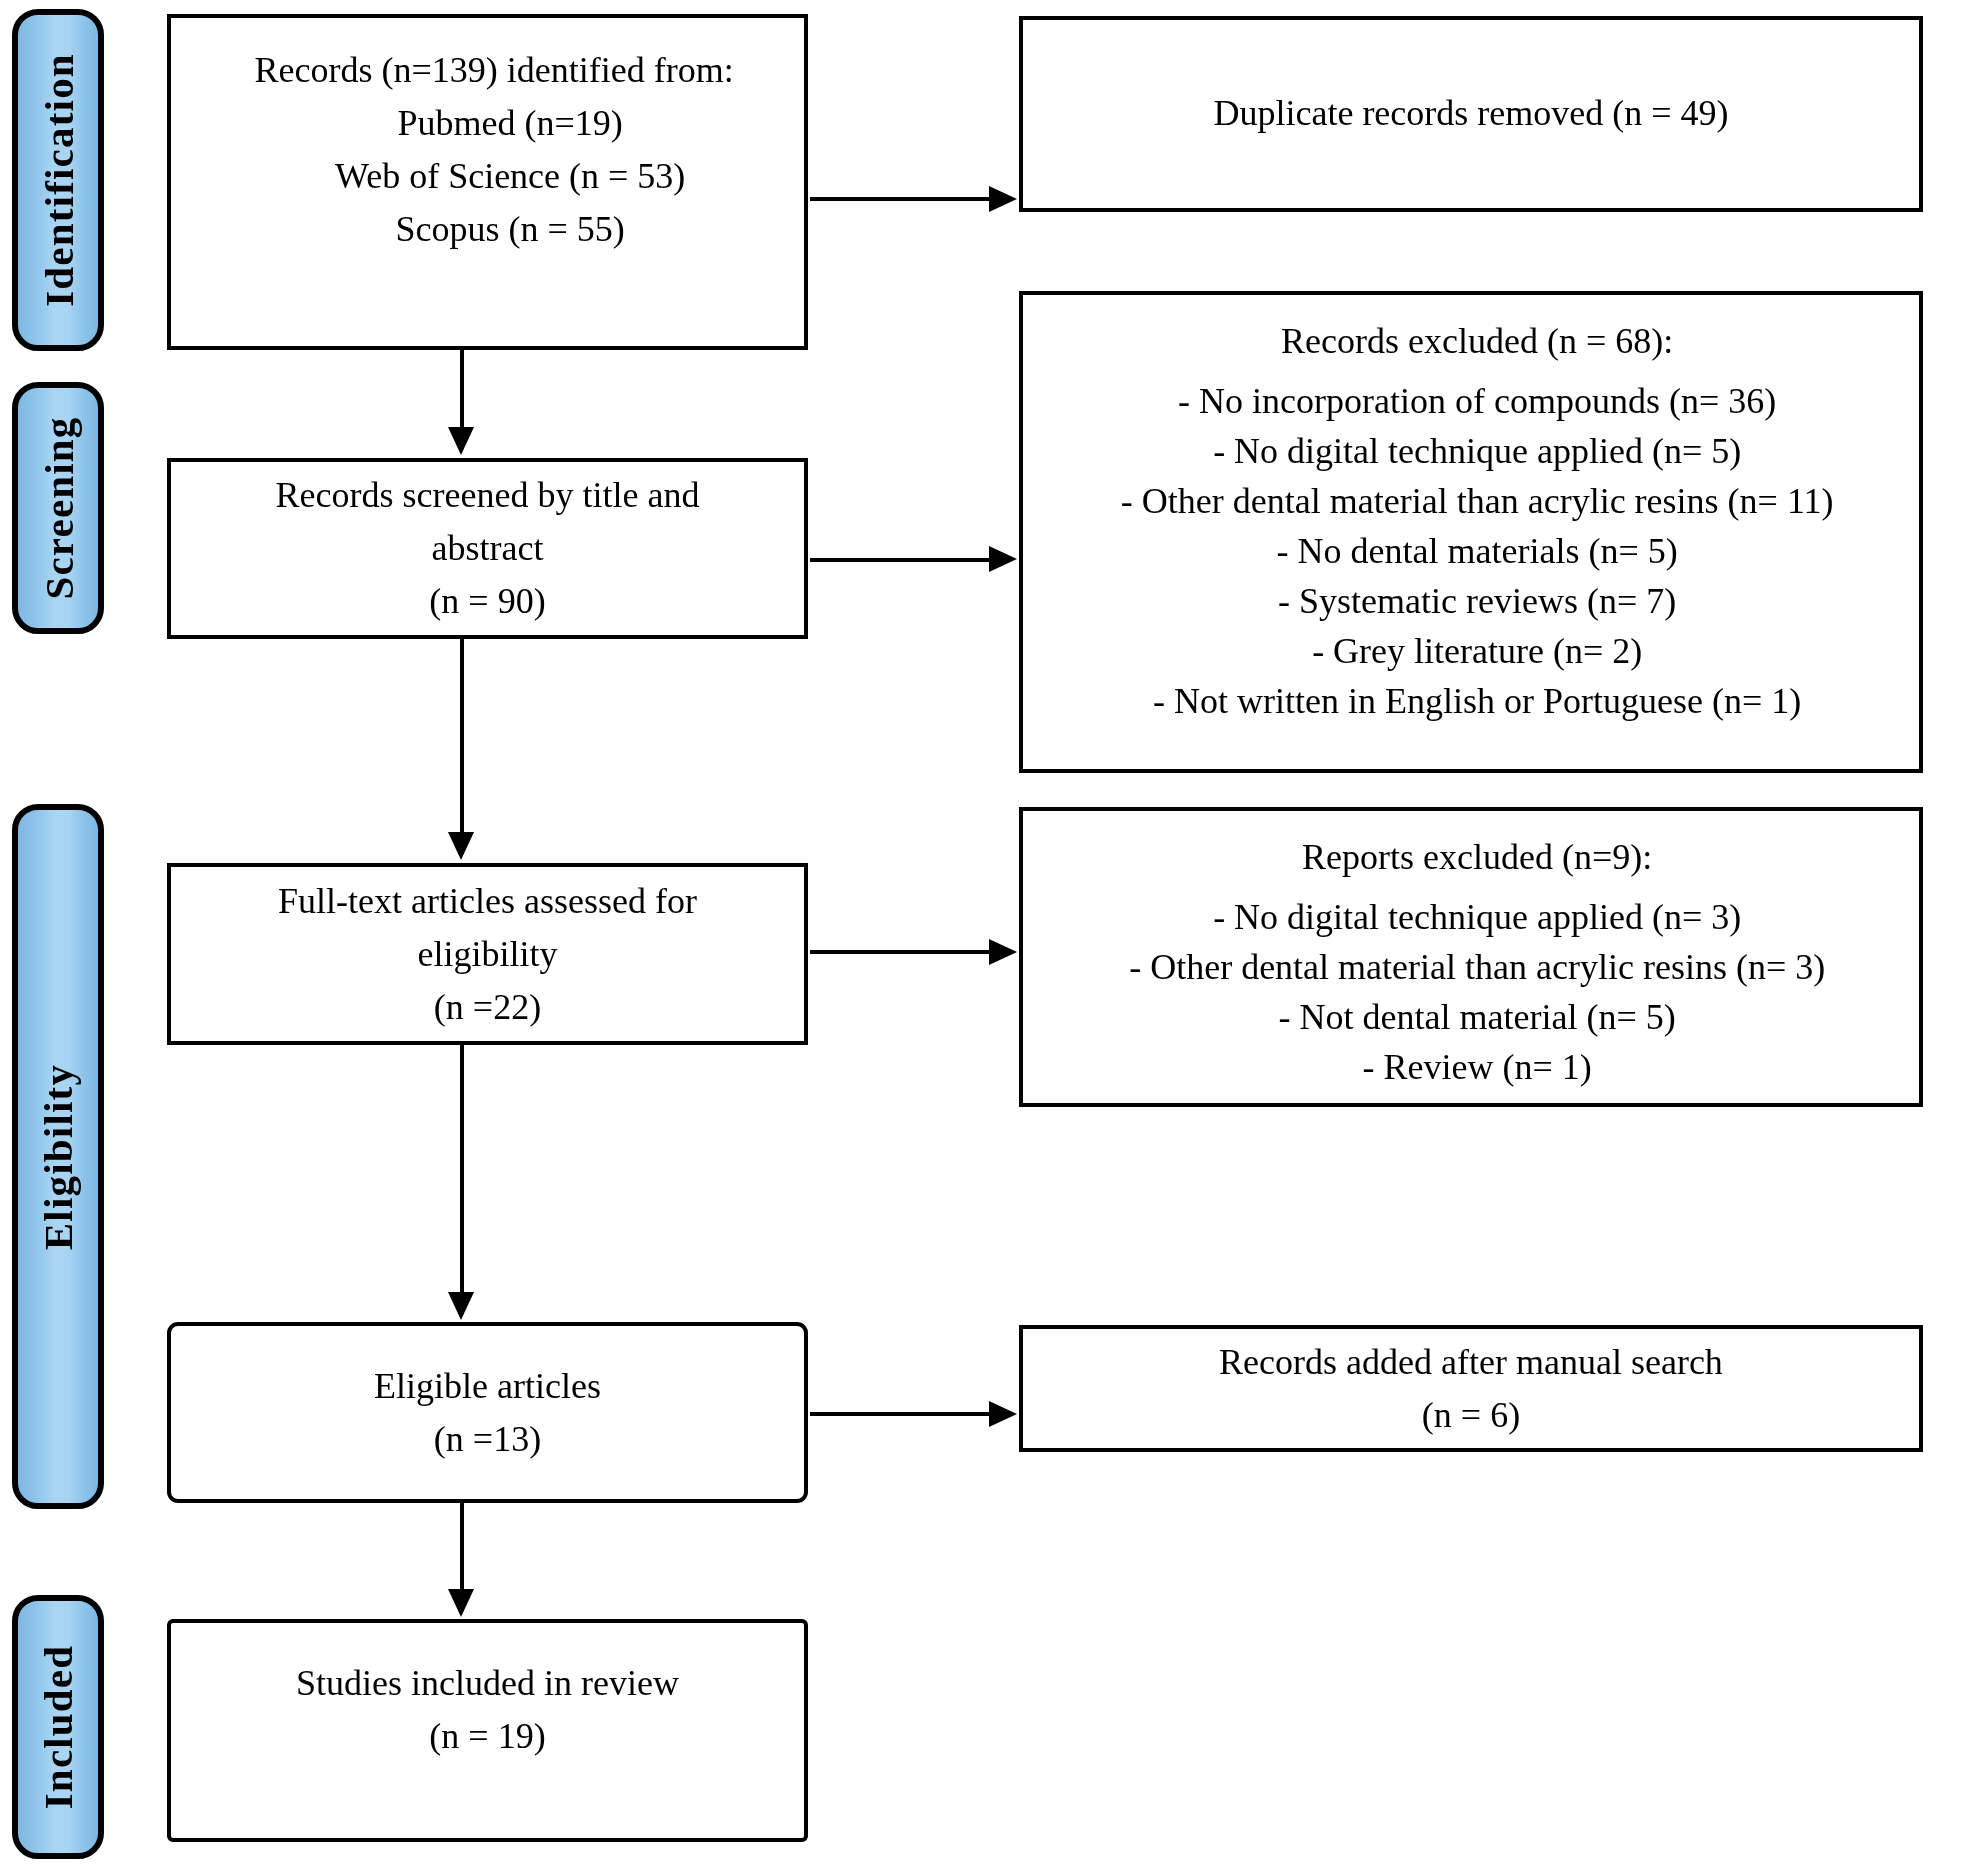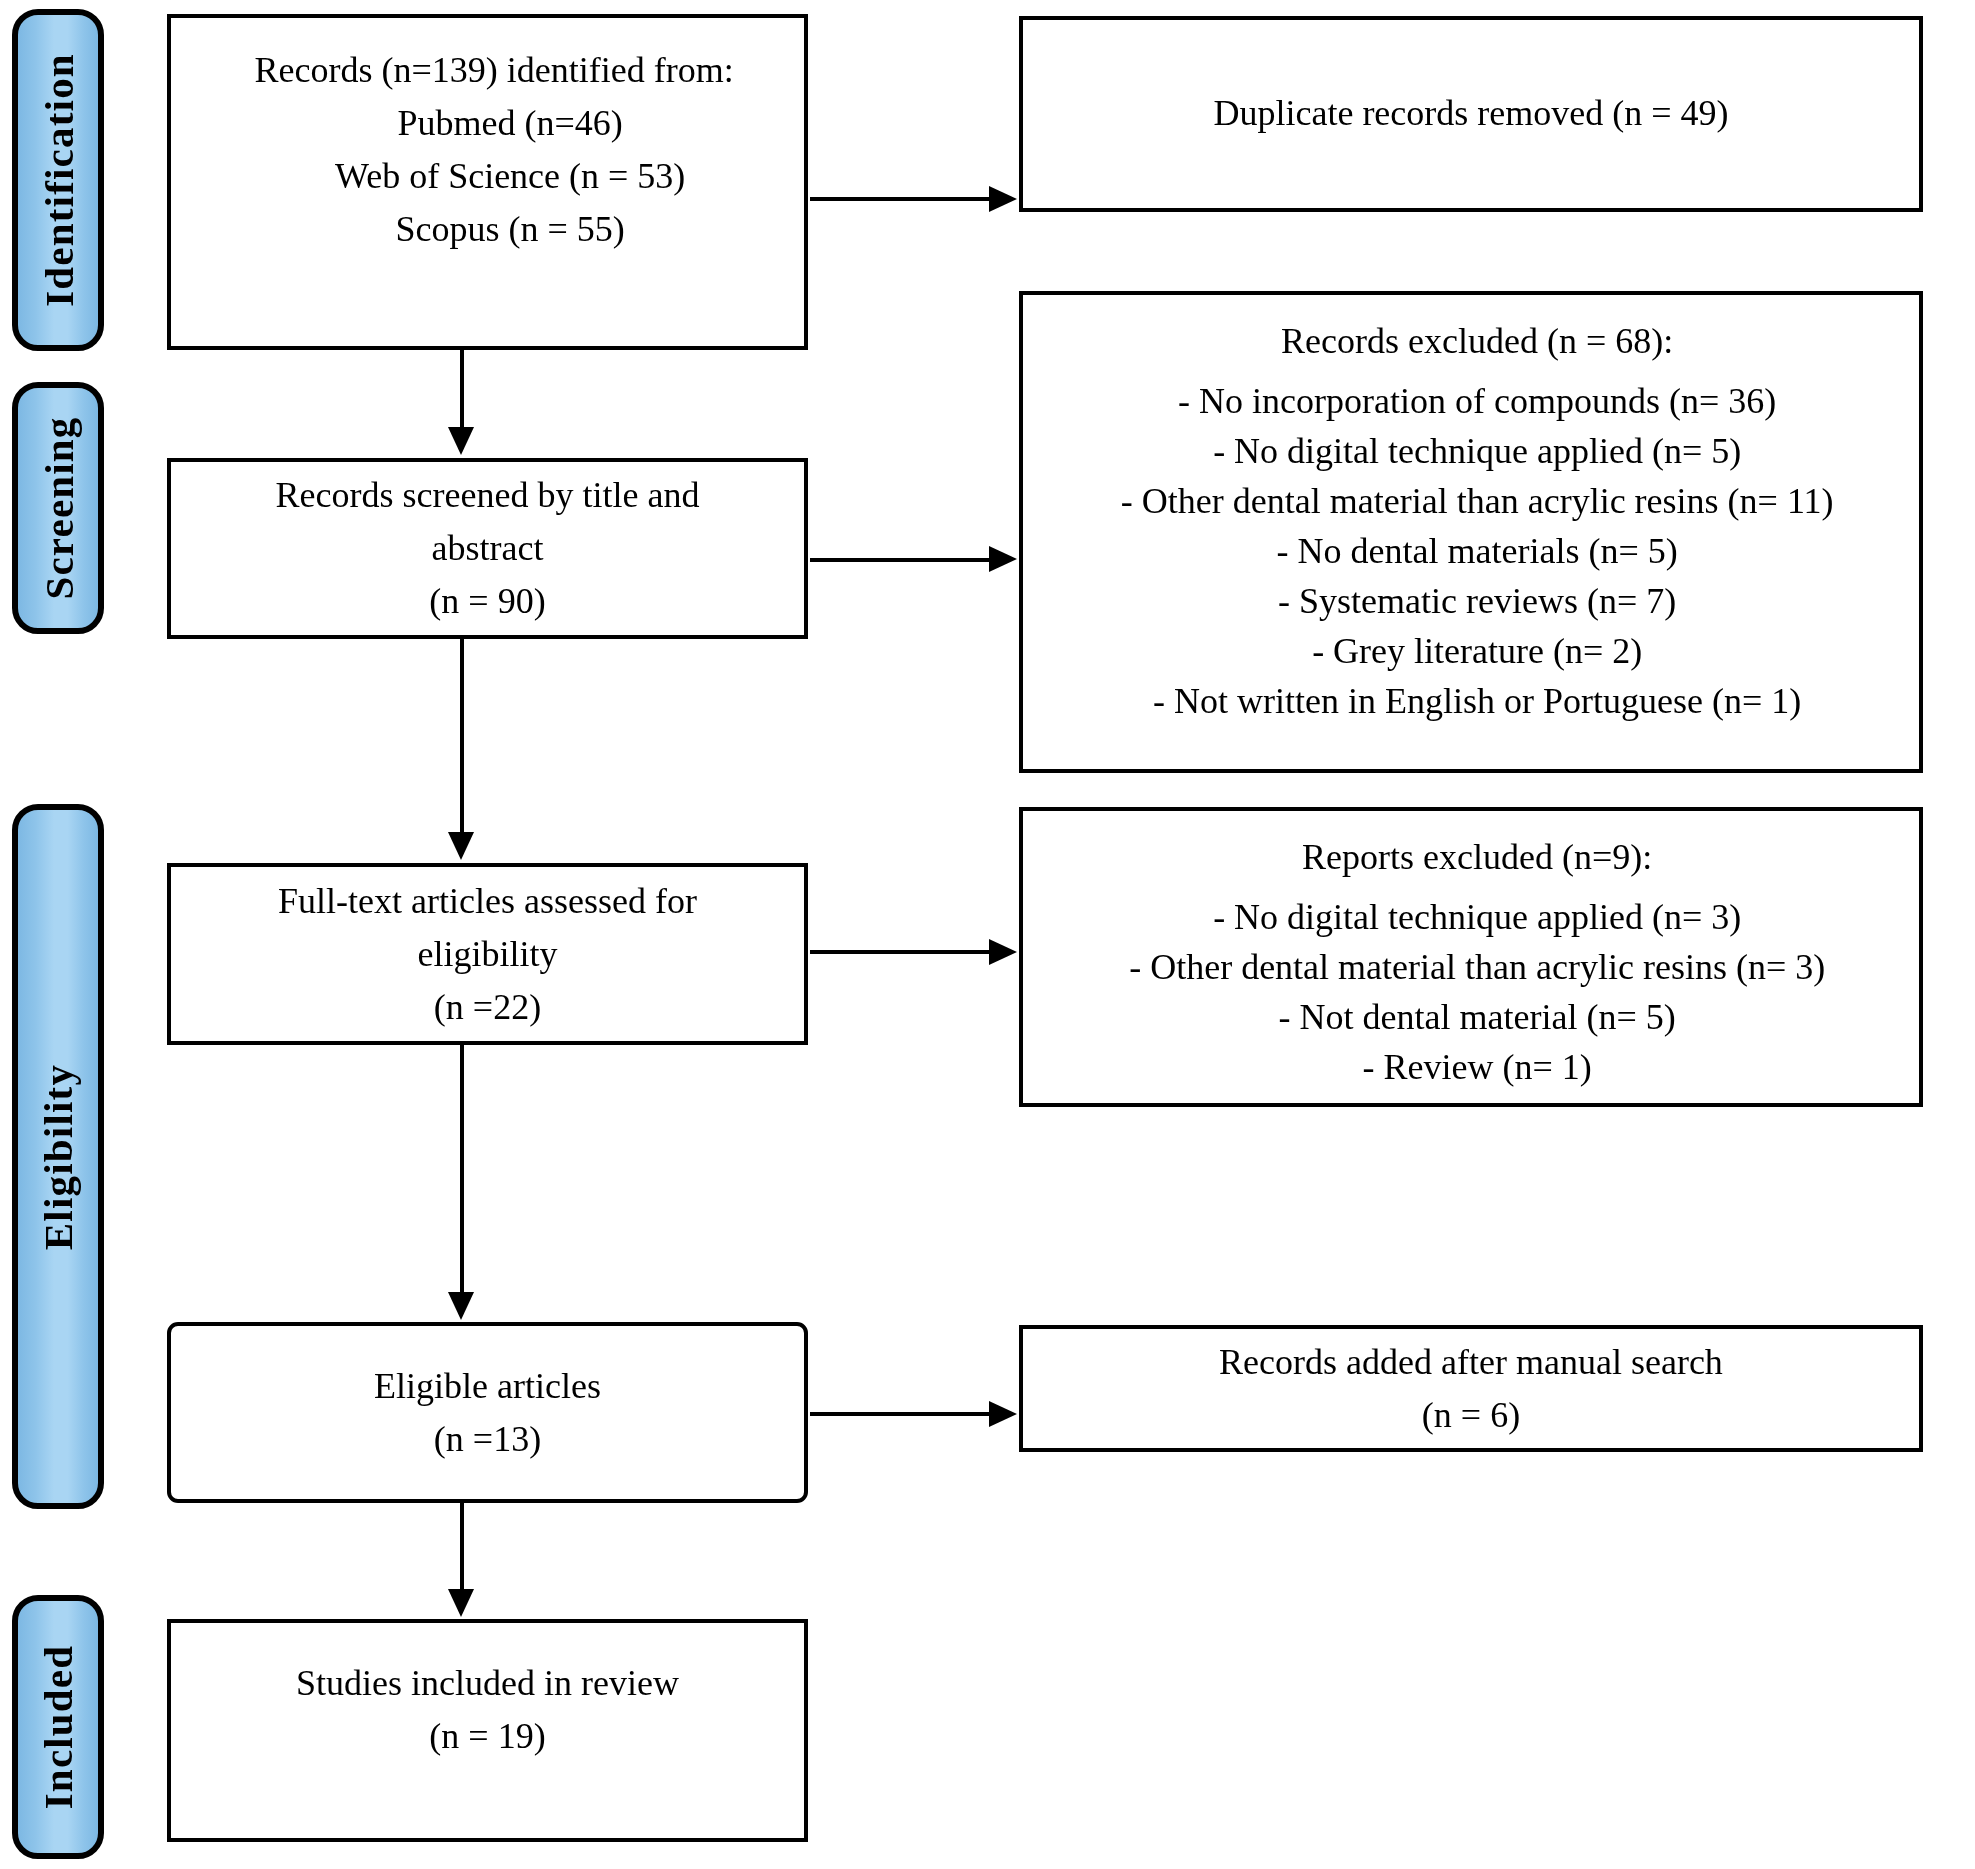--- a/index.html
+++ b/index.html
@@ -93,21 +93,21 @@
   </div>
   <div class="stage" style="top:804px; height:705px;">
     <span>Eligibility</span>
   </div>
   <div class="stage" style="top:1595px; height:264px;">
     <span>Included</span>
   </div>
 
   <div class="box col1 id-box" style="top:13.6px; height:336px;">
     <div>Records (n=139) identified from:</div>
-    <div class="src">Pubmed (n=46)</div>
+    <div class="src">Pubmed (n=19)</div>
     <div class="src">Web of Science (n = 53)</div>
     <div class="src">Scopus (n = 55)</div>
   </div>
 
   <div class="box col1 center" style="top:458px; height:181px;">
     <div>Records screened by title and</div>
     <div>abstract</div>
     <div>(n = 90)</div>
   </div>
 
@@ -115,21 +115,21 @@
     <div>Full-text articles assessed for</div>
     <div>eligibility</div>
     <div>(n =22)</div>
   </div>
 
   <div class="box col1 center" style="top:1322px; height:181px;border-radius:11px;">
     <div>Eligible articles</div>
     <div>(n =13)</div>
   </div>
 
-  <div class="box col1 center" style="top:1619px; height:223px; padding-bottom:41px;">
+  <div class="box col1 center" style="top:1619px; height:223px; padding-bottom:41px;border-radius:6px;">
     <div>Studies included in review</div>
     <div>(n = 19)</div>
   </div>
 
   <div class="box col2 center" style="top:15.5px; height:196px;">
     <div>Duplicate records removed (n = 49)</div>
   </div>
 
   <div class="box col2 listbox" style="top:291px; height:482px;">
     <div class="ltitle">Records excluded (n = 68):</div>

